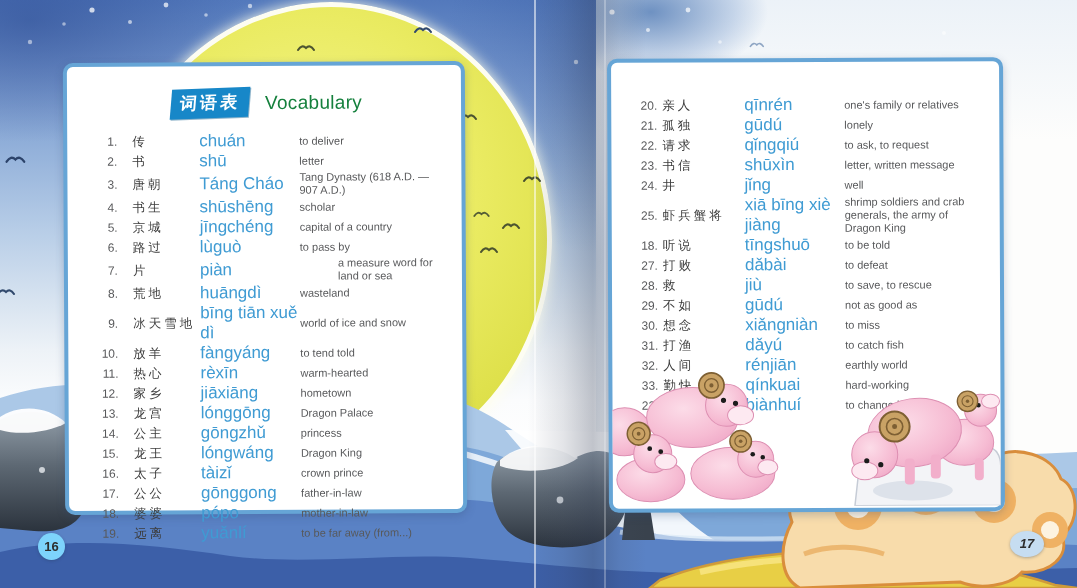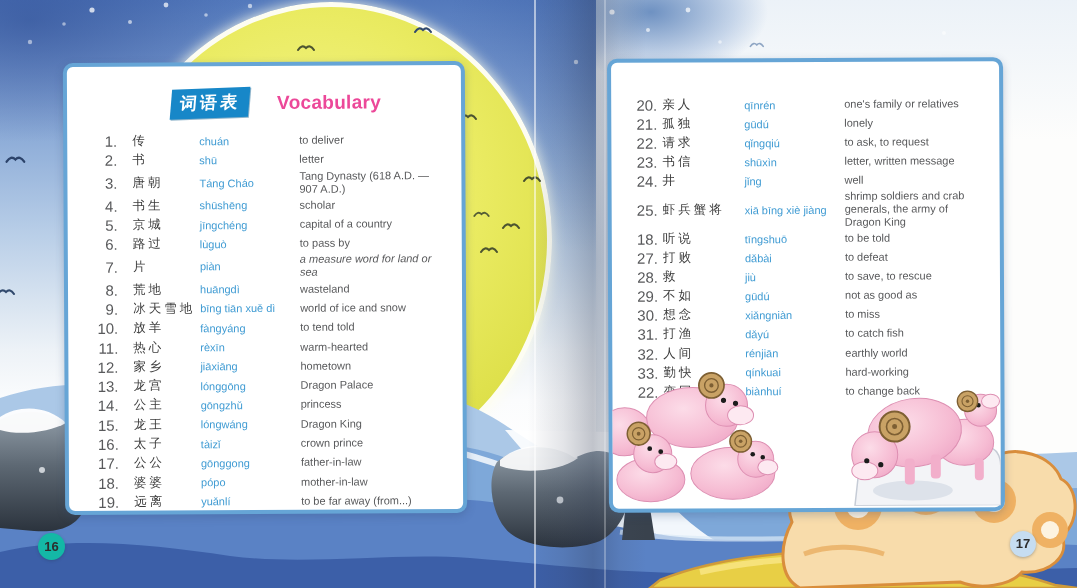--- a/index.html
+++ b/index.html
@@ -36,43 +36,43 @@
   
   .panel{position:absolute;background:#fff;border:4px solid #66a5d6;border-radius:10px;
          box-sizing:border-box;box-shadow:0 3px 9px rgba(50,75,120,.28);}
   .panel-left{left:64px;top:62px;width:402px;height:452px;transform:rotate(-.3deg);}
   .panel-right{left:608px;top:58px;width:396px;height:454px;transform:rotate(-.25deg);}
 
   .vocab-header{display:flex;align-items:center;margin:22px 0 0 104px;height:30px;}
   .vocab-tag{background:#1787c8;color:#fff;font-weight:bold;font-size:17px;
              letter-spacing:3px;padding:3px 9px 4px 9px;transform:skewX(-7deg) rotate(-2deg);
              box-shadow:1px 1px 0 rgba(12,90,140,.45);}
-  .vocab-title{color:#ec4899;font-weight:bold;font-size:19px;margin-left:28px;letter-spacing:.3px;}
+  .vocab-title{color:#15803d;font-weight:normal;font-size:19px;margin-left:16px;letter-spacing:.3px;}
 
   .vlist{margin-top:13px;}
   .vlist-right{margin-top:33px;}
   .vrow{display:grid;align-items:center;min-height:19.3px;}
   .vlist-left .vrow{grid-template-columns:50px 82px 100px 1fr;}
   .vlist-right .vrow{grid-template-columns:46px 87px 100px 1fr;min-height:19.05px;}
-  .vnum{text-align:right;font-size:15px;color:#58595b;}
+  .vnum{text-align:right;font-size:12px;color:#58595b;}
   .vzh{padding-left:15px;font-size:12.5px;color:#3c3c3c;letter-spacing:3px;
        font-family:"DejaVu Serif","Liberation Serif",serif;}
   .vlist-right .vzh{padding-left:5px;}
-  .vpy{font-size:11px;color:#3f9bd3;}
+  .vpy{font-size:17px;color:#3f9bd3;}
   .ven{font-size:11px;color:#58595b;line-height:13px;padding-right:16px;}
-  .ven.italic{font-style:italic;}
+  .ven.italic{margin-left:38px;}
 
   
   .rams{position:absolute;left:0;bottom:2px;width:100%;height:135px;}
 
   
   .badge{position:absolute;border-radius:50%;text-align:center;font-weight:bold;
          font-size:13px;color:#2d2d2d;box-shadow:0 1px 3px rgba(40,60,90,.35);}
-  .badge-16{left:38px;top:533px;width:27px;height:27px;line-height:27px;background:#14b8a6;}
-  .badge-17{left:1010px;top:531px;width:26px;height:26px;line-height:26px;background:#c6ddf1;}
+  .badge-16{left:38px;top:533px;width:27px;height:27px;line-height:27px;background:#7dd3fc;}
+  .badge-17{left:1010px;top:531px;width:34px;height:26px;line-height:26px;background:#c6ddf1;font-style:italic;}
 </style>
 </head>
 <body>
 
 <div class="stage">
 
   <div class="sky-left"></div>
   <div class="sky-right"></div>
   <div class="moon"></div>
 

